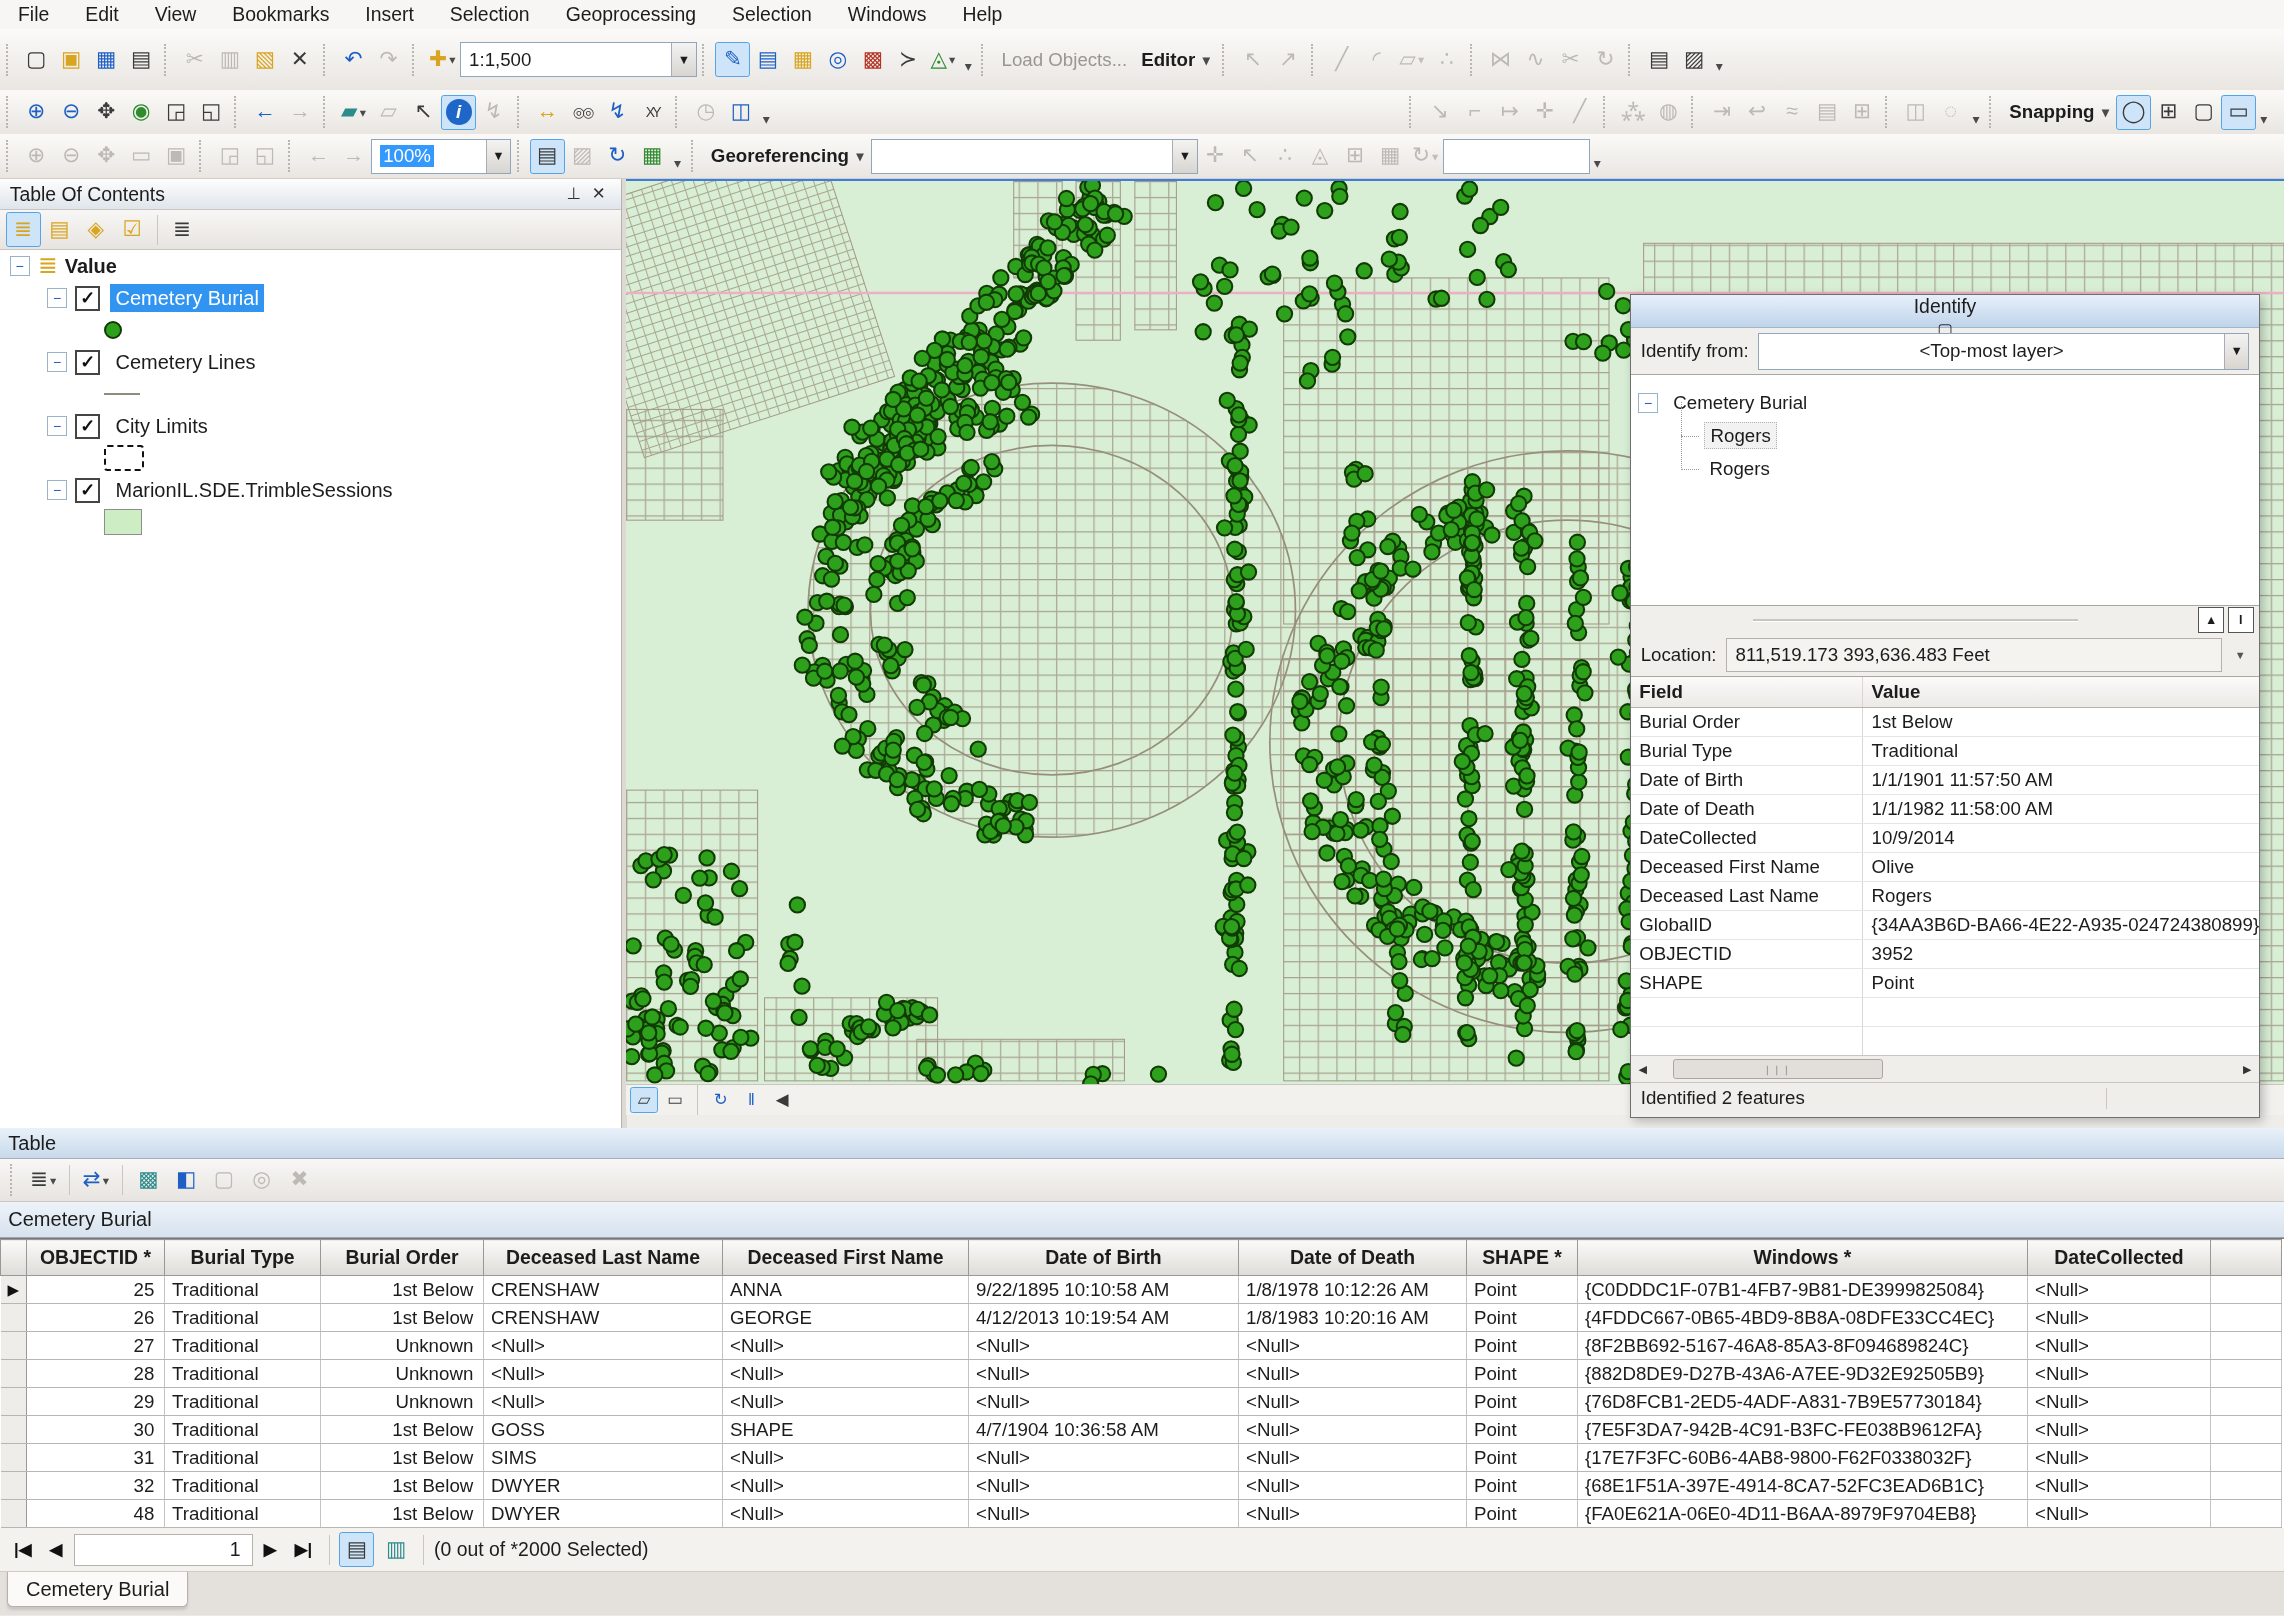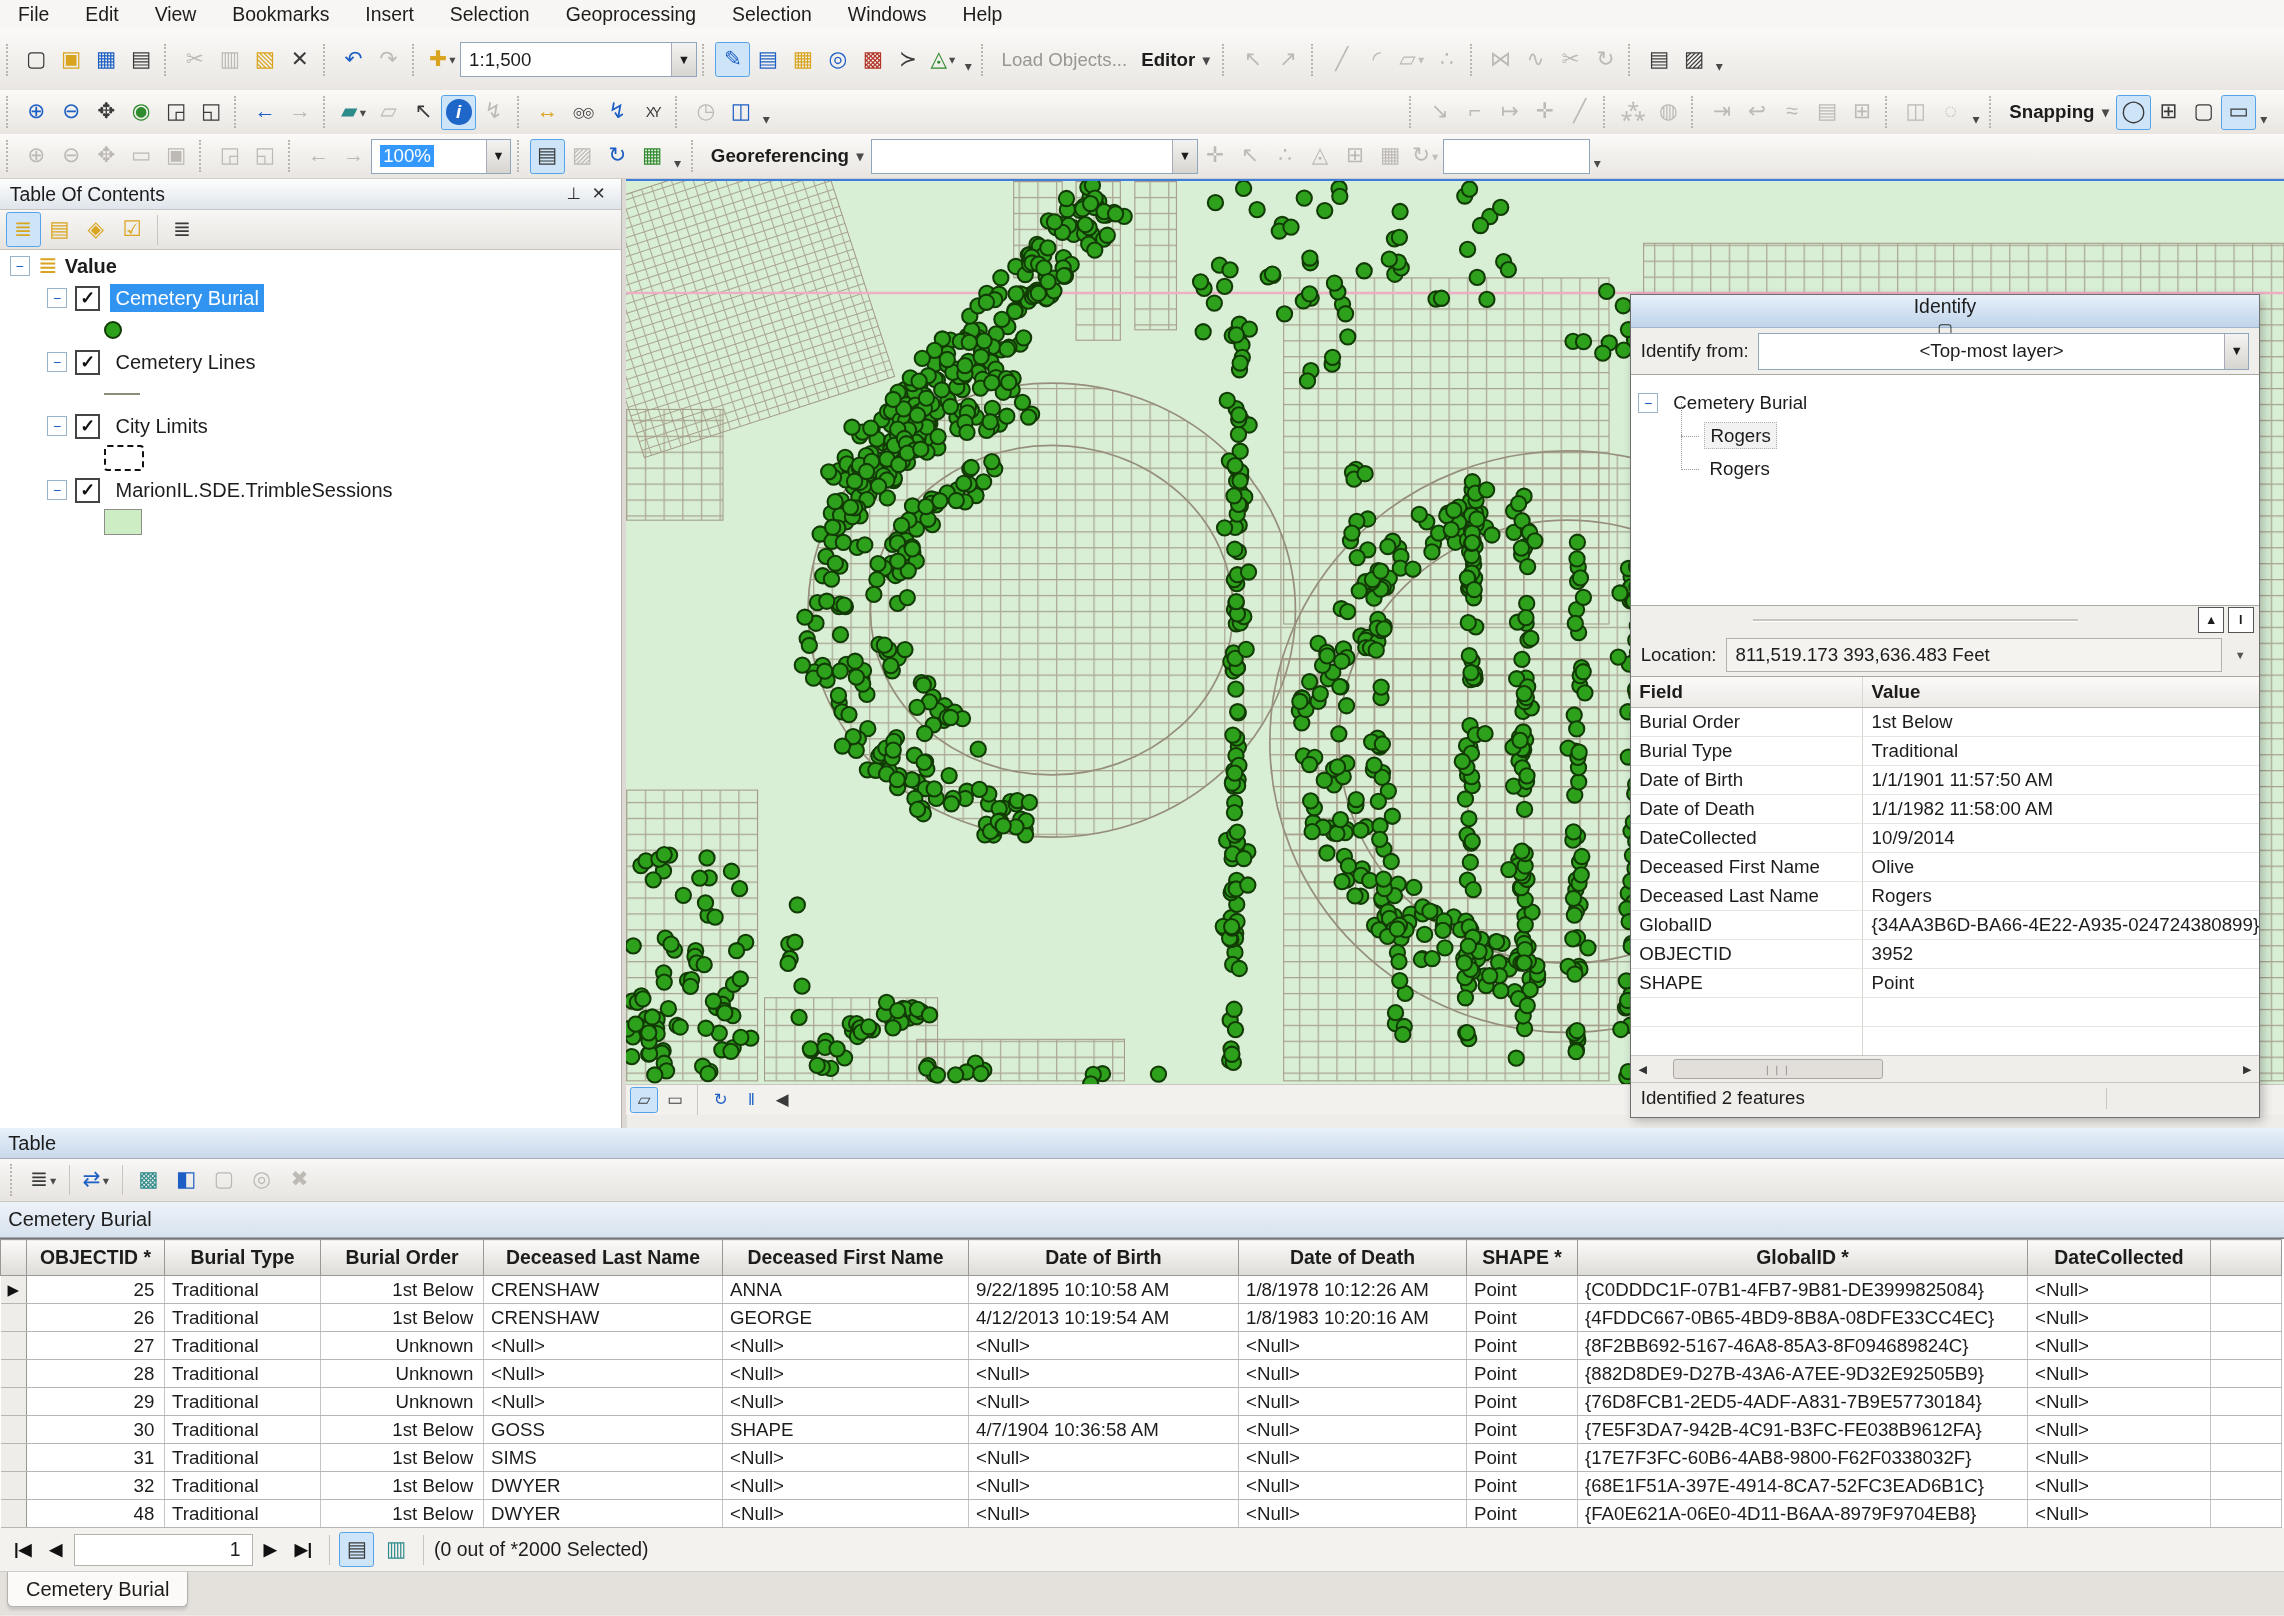--- a/index.html
+++ b/index.html
@@ -2023,21 +2023,21 @@
           <tr id="grid-headrow">
             <th></th>
             <th>OBJECTID *</th>
             <th>Burial Type</th>
             <th>Burial Order</th>
             <th>Deceased Last Name</th>
             <th>Deceased First Name</th>
             <th>Date of Birth</th>
             <th>Date of Death</th>
             <th>SHAPE *</th>
-            <th>GlobalID *</th>
+            <th>Windows *</th>
             <th>DateCollected</th>
             <th></th>
           </tr>
         </thead>
       <tbody id="grid-body">
           <tr>
             <td class="ind">▶</td>
             <td class="rt">25</td>
             <td>Traditional</td>
             <td class="rt">1st Below</td>

